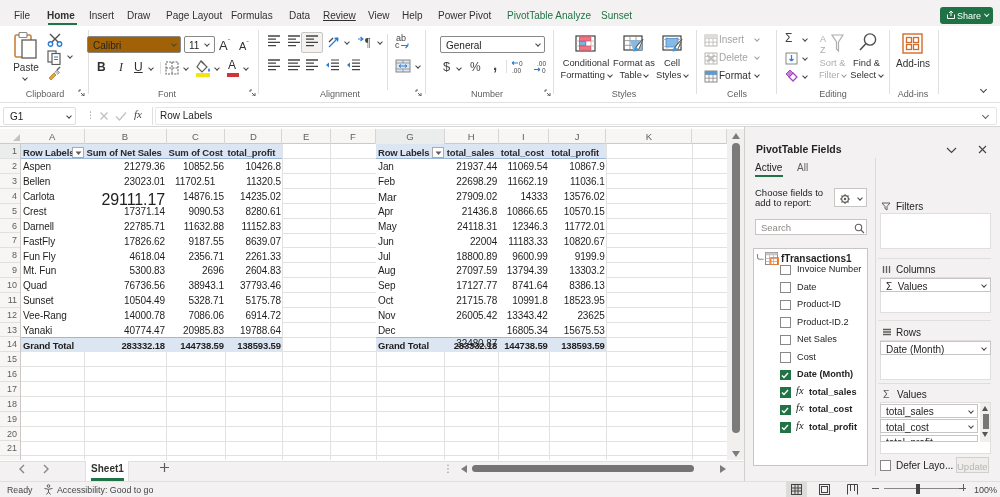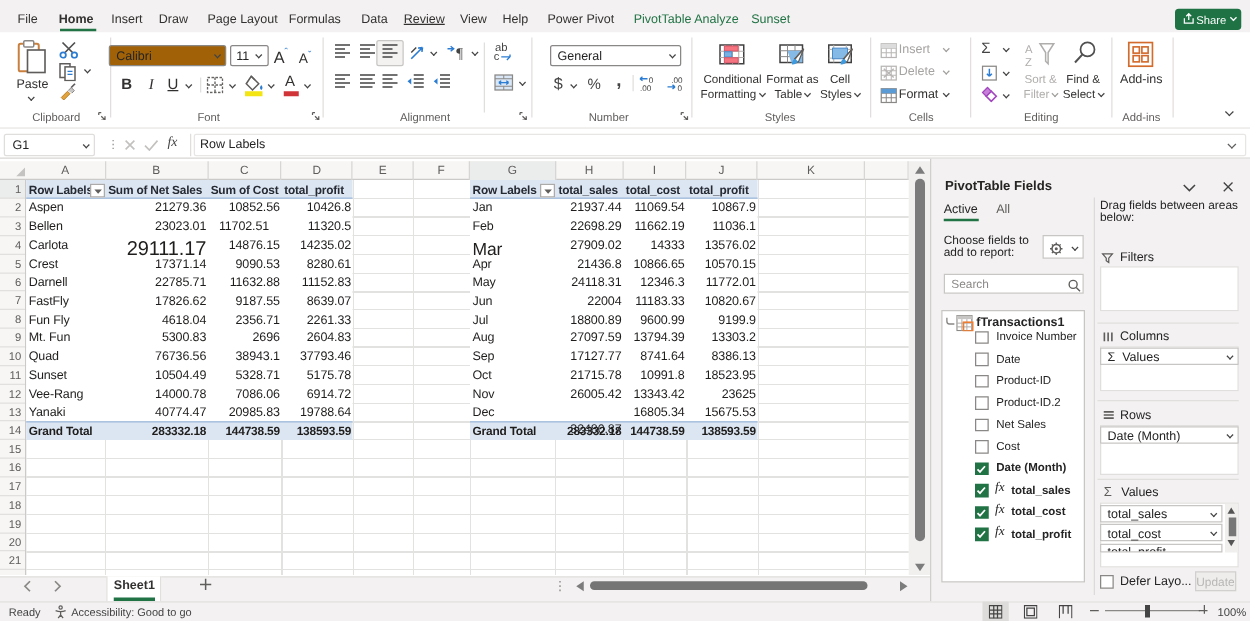--- a/index.html
+++ b/index.html
@@ -434,21 +434,21 @@
       </svg>
     </div>
 <div class="ab" style="left:378px;top:161.4px;font-size:10px;letter-spacing:-0.1px;color:#1f1e1d">Jan</div>
 <div class="ab" style="left:444.8px;top:161.4px;width:52.39999999999998px;text-align:right;font-size:10px;letter-spacing:-0.1px;color:#1f1e1d">21937.44</div>
 <div class="ab" style="left:498.7px;top:161.4px;width:49.00000000000006px;text-align:right;font-size:10px;letter-spacing:-0.1px;color:#1f1e1d">11069.54</div>
 <div class="ab" style="left:549.2px;top:161.4px;width:55.5px;text-align:right;font-size:10px;letter-spacing:-0.1px;color:#1f1e1d">10867.9</div>
 <div class="ab" style="left:378px;top:176.2px;font-size:10px;letter-spacing:-0.1px;color:#1f1e1d">Feb</div>
 <div class="ab" style="left:444.8px;top:176.2px;width:52.39999999999998px;text-align:right;font-size:10px;letter-spacing:-0.1px;color:#1f1e1d">22698.29</div>
 <div class="ab" style="left:498.7px;top:176.2px;width:49.00000000000006px;text-align:right;font-size:10px;letter-spacing:-0.1px;color:#1f1e1d">11662.19</div>
 <div class="ab" style="left:549.2px;top:176.2px;width:55.5px;text-align:right;font-size:10px;letter-spacing:-0.1px;color:#1f1e1d">11036.1</div>
-<div class="ab" style="left:378px;top:191.1px;font-size:14px;letter-spacing:-0.1px;color:#1f1e1d">Mar</div>
+<div class="ab" style="left:378px;top:191.1px;font-size:11px;letter-spacing:-0.1px;color:#1f1e1d">Mar</div>
 <div class="ab" style="left:444.8px;top:191.1px;width:52.39999999999998px;text-align:right;font-size:10px;letter-spacing:-0.1px;color:#1f1e1d">27909.02</div>
 <div class="ab" style="left:498.7px;top:191.1px;width:49.00000000000006px;text-align:right;font-size:10px;letter-spacing:-0.1px;color:#1f1e1d">14333</div>
 <div class="ab" style="left:549.2px;top:191.1px;width:55.5px;text-align:right;font-size:10px;letter-spacing:-0.1px;color:#1f1e1d">13576.02</div>
 <div class="ab" style="left:378px;top:205.9px;font-size:10px;letter-spacing:-0.1px;color:#1f1e1d">Apr</div>
 <div class="ab" style="left:444.8px;top:205.9px;width:52.39999999999998px;text-align:right;font-size:10px;letter-spacing:-0.1px;color:#1f1e1d">21436.8</div>
 <div class="ab" style="left:498.7px;top:205.9px;width:49.00000000000006px;text-align:right;font-size:10px;letter-spacing:-0.1px;color:#1f1e1d">10866.65</div>
 <div class="ab" style="left:549.2px;top:205.9px;width:55.5px;text-align:right;font-size:10px;letter-spacing:-0.1px;color:#1f1e1d">10570.15</div>
 <div class="ab" style="left:378px;top:220.8px;font-size:10px;letter-spacing:-0.1px;color:#1f1e1d">May</div>
 <div class="ab" style="left:444.8px;top:220.8px;width:52.39999999999998px;text-align:right;font-size:10px;letter-spacing:-0.1px;color:#1f1e1d">24118.31</div>
 <div class="ab" style="left:498.7px;top:220.8px;width:49.00000000000006px;text-align:right;font-size:10px;letter-spacing:-0.1px;color:#1f1e1d">12346.3</div>
@@ -604,21 +604,20 @@
     </div>
 <div class="ab" style="left:796px;top:402.4000000000001px;font-size:10.5px;font-style:italic;font-family:'Liberation Serif',serif;color:#242424">fx</div>
 <div class="ab" style="left:809px;top:404.4000000000001px;font-size:9.2px;font-weight:bold;color:#242424">total_cost</div>
 <div class="ab" style="left:780px;top:422.4500000000001px;width:10.5px;height:10.5px;background:#217346">
       <svg class="ab" style="left:1.2px;top:2px" width="8" height="7" viewBox="0 0 8 7">
         <path d="M1 3.5 L3 5.5 L7 1" stroke="#fff" stroke-width="1.4" fill="none"></path>
       </svg>
     </div>
 <div class="ab" style="left:796px;top:419.9500000000001px;font-size:10.5px;font-style:italic;font-family:'Liberation Serif',serif;color:#242424">fx</div>
 <div class="ab" style="left:809px;top:421.9500000000001px;font-size:9.2px;font-weight:bold;color:#242424">total_profit</div>
-<div class="ab" style="left:880px;top:160px;font-size:9.5px;color:#242424;line-height:10px">Drag fields between areas<br>below:</div>
 <svg class="ab" style="left:881px;top:202px" width="10" height="9" viewBox="0 0 10 9">
       <path d="M1 1 H9 L6 4.5 V8 L4 6.5 V4.5 Z" fill="none" stroke="#605e5c" stroke-width="1"></path>
     </svg>
 <div class="ab" style="left:896px;top:201px;font-size:10px;color:#242424">Filters</div>
 <div class="ab" style="left:880px;top:213px;width:111px;height:36px;background:#fff;border:1px solid #e1dfdd"></div>
 <div class="ab" style="left:878px;top:257.5px;width:113px;height:1px;background:#e1dfdd"></div>
 <svg class="ab" style="left:882px;top:265px" width="9" height="9" viewBox="0 0 9 9">
       <path d="M1.5 1 V8 M4.5 1 V8 M7.5 1 V8" stroke="#605e5c" stroke-width="1.3"></path>
     </svg>
 <div class="ab" style="left:896px;top:264px;font-size:10px;color:#242424">Columns</div>

